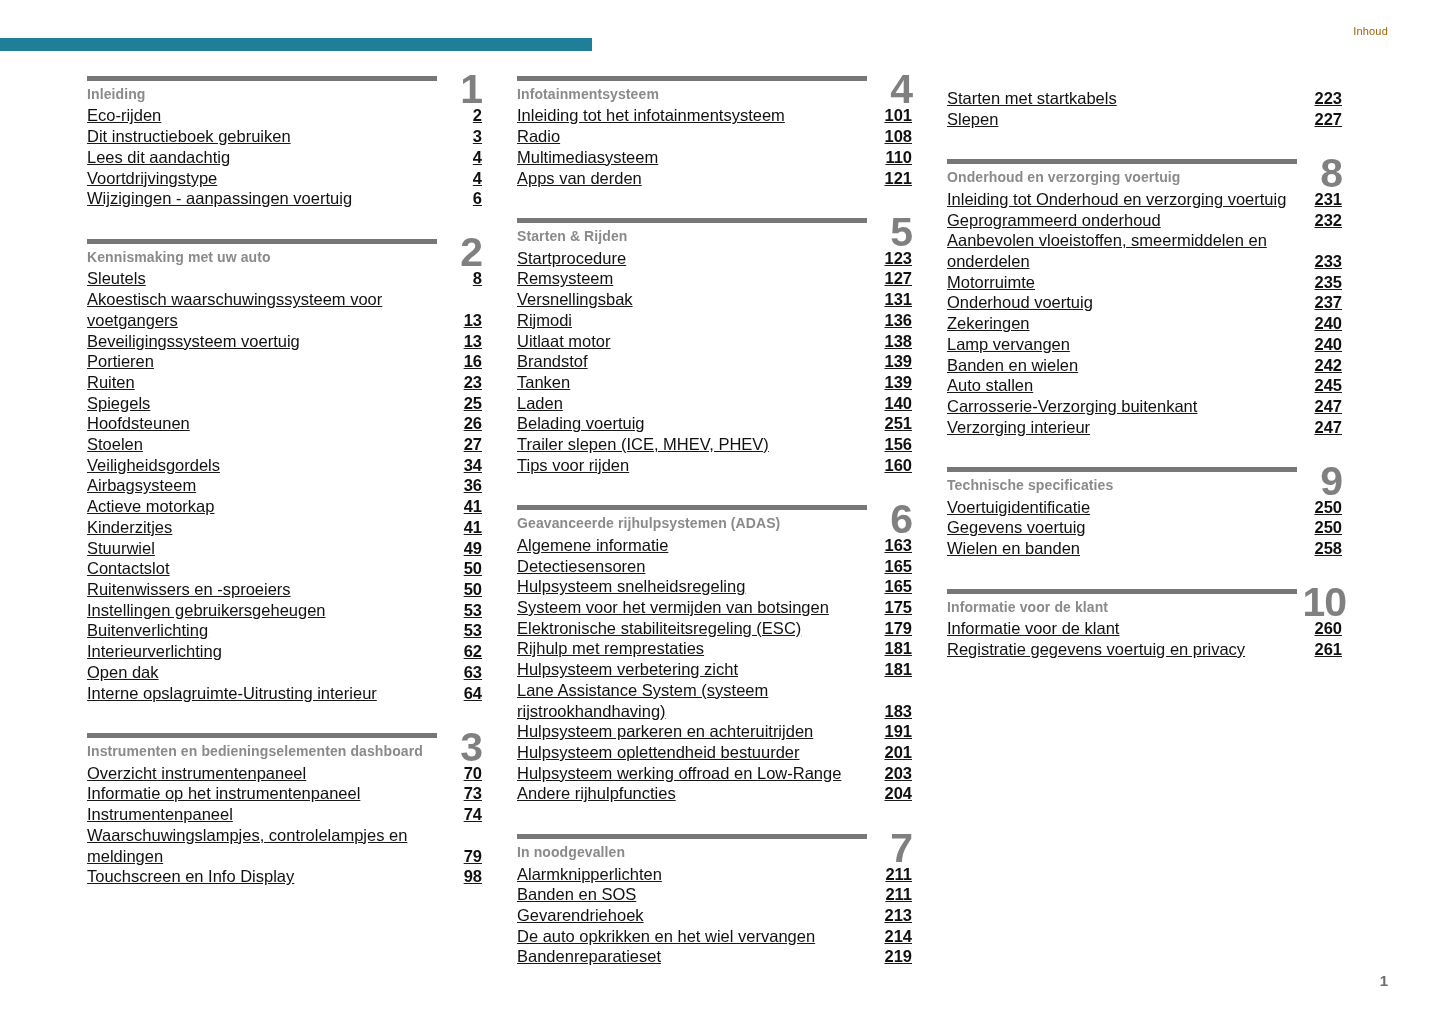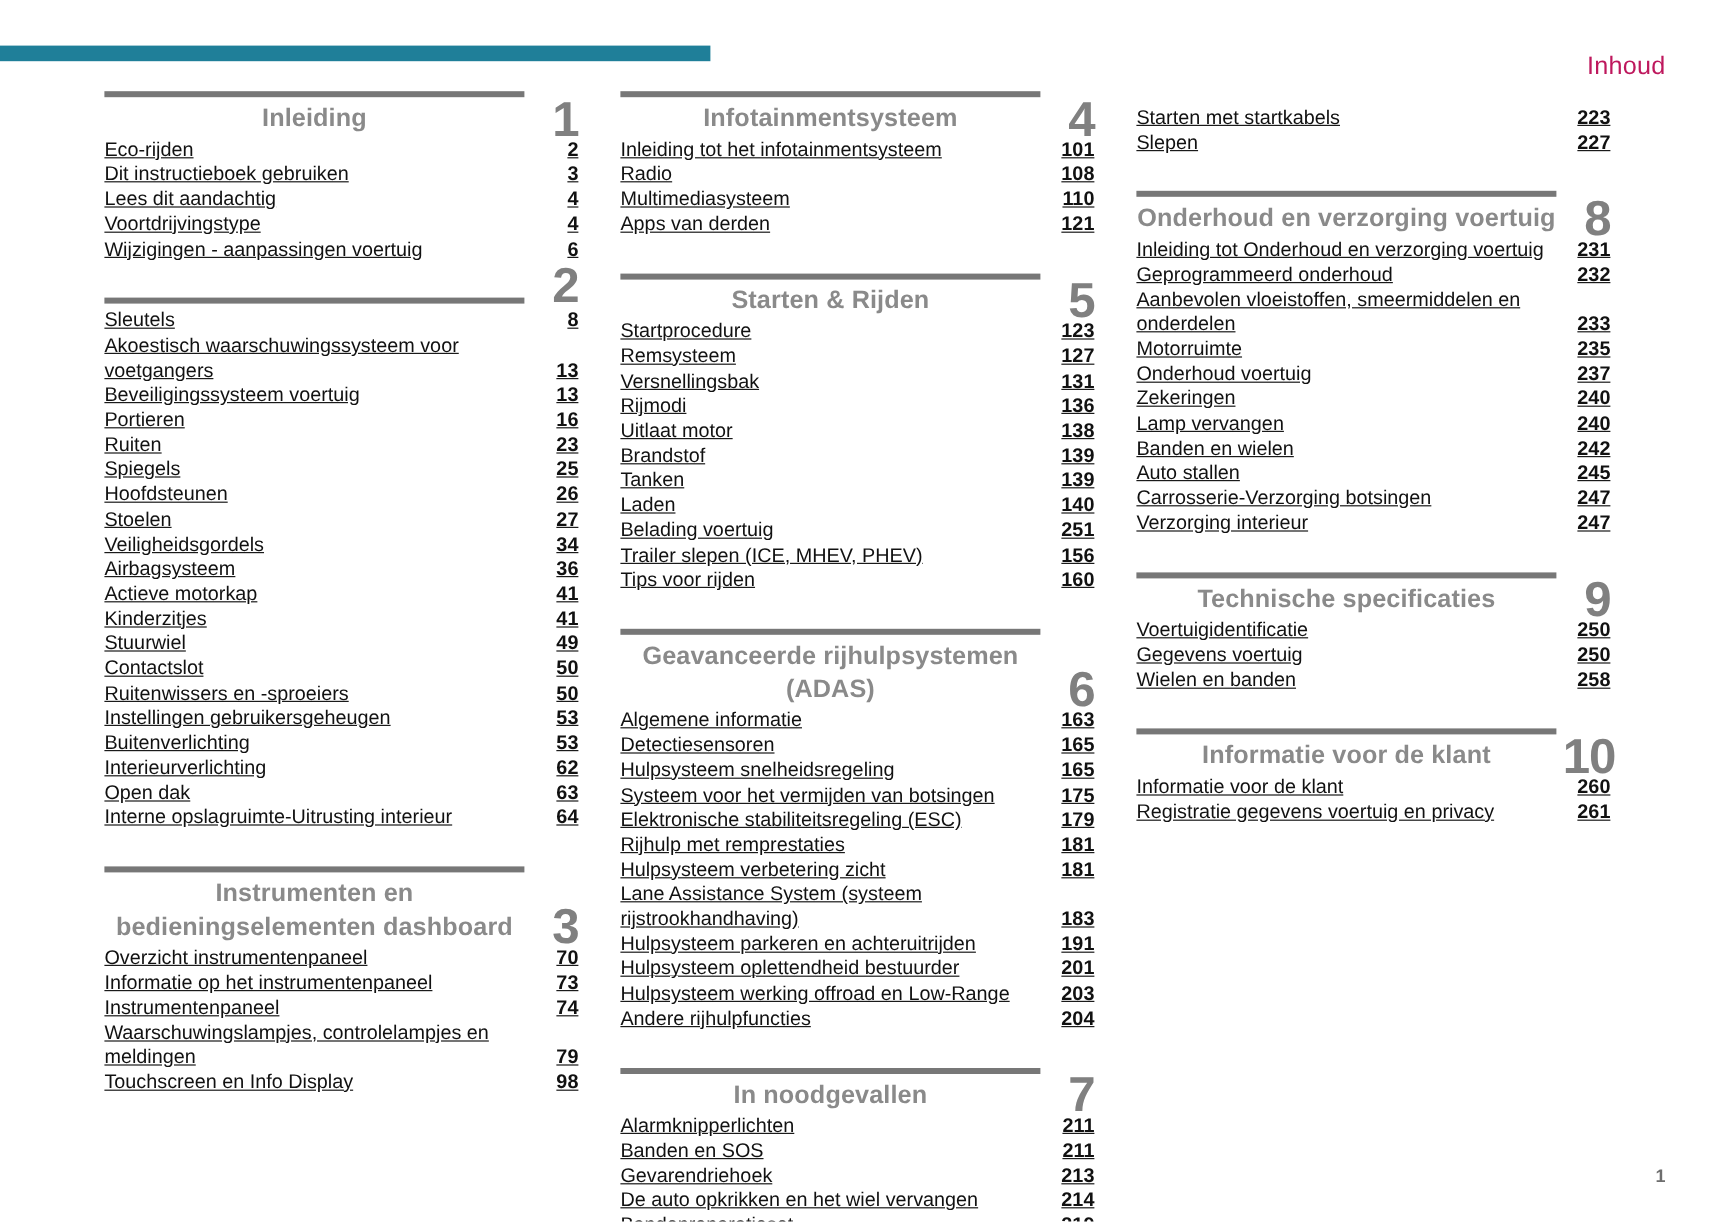--- a/index.html
+++ b/index.html
@@ -23,23 +23,23 @@
     top: 38px;
     width: 592px;
     height: 13px;
     background: #1f7f99;
   }
 
   
   #running-header {
     position: absolute;
     right: 57px;
-    top: 44px;
-    font-size: 21px;
-    color: #be185d;
+    top: 25px;
+    font-size: 11px;
+    color: #a16207;
     letter-spacing: 0.2px;
   }
 
   
   #page-number {
     position: absolute;
     right: 57px;
     bottom: 29px;
     font-size: 15px;
     font-weight: bold;
@@ -69,22 +69,22 @@
   .chapter-head {
     position: relative;
     padding-right: 45px;
   }
   .chapter-rule {
     height: 5px;
     background: #777777;
     margin-bottom: 4px;
   }
   .chapter-title {
-    text-align: center;
-    font-size: 21px;
+    text-align: left;
+    font-size: 14px;
     font-weight: bold;
     color: #8a8a8a;
     line-height: 1.32;
     letter-spacing: 0.1px;
     padding-bottom: 1px;
   }
   .chapter-number {
     position: absolute;
     right: 0;
     bottom: -6px;
@@ -167,20 +167,21 @@
           </div>
           <div class="entry">
             <span class="entry-label">Wijzigingen - aanpassingen voertuig</span>
             <span class="entry-page">6</span>
           </div>
         </div>
       </div>
       <div class="chapter">
         <div class="chapter-head">
           <div class="chapter-rule"></div>
+          <div class="chapter-title">Kennismaking met uw auto</div>
           <div class="chapter-number">2</div>
         </div>
         <div class="entries">
           <div class="entry">
             <span class="entry-label">Sleutels</span>
             <span class="entry-page">8</span>
           </div>
           <div class="entry wrap">
             <span class="wrap-line">Akoestisch waarschuwingssysteem voor</span>
             <span class="wrap-last">
@@ -517,21 +518,21 @@
           </div>
           <div class="entry">
             <span class="entry-label">Banden en wielen</span>
             <span class="entry-page">242</span>
           </div>
           <div class="entry">
             <span class="entry-label">Auto stallen</span>
             <span class="entry-page">245</span>
           </div>
           <div class="entry">
-            <span class="entry-label">Carrosserie-Verzorging botsingen</span>
+            <span class="entry-label">Carrosserie-Verzorging buitenkant</span>
             <span class="entry-page">247</span>
           </div>
           <div class="entry">
             <span class="entry-label">Verzorging interieur</span>
             <span class="entry-page">247</span>
           </div>
         </div>
       </div>
       <div class="chapter">
         <div class="chapter-head">

